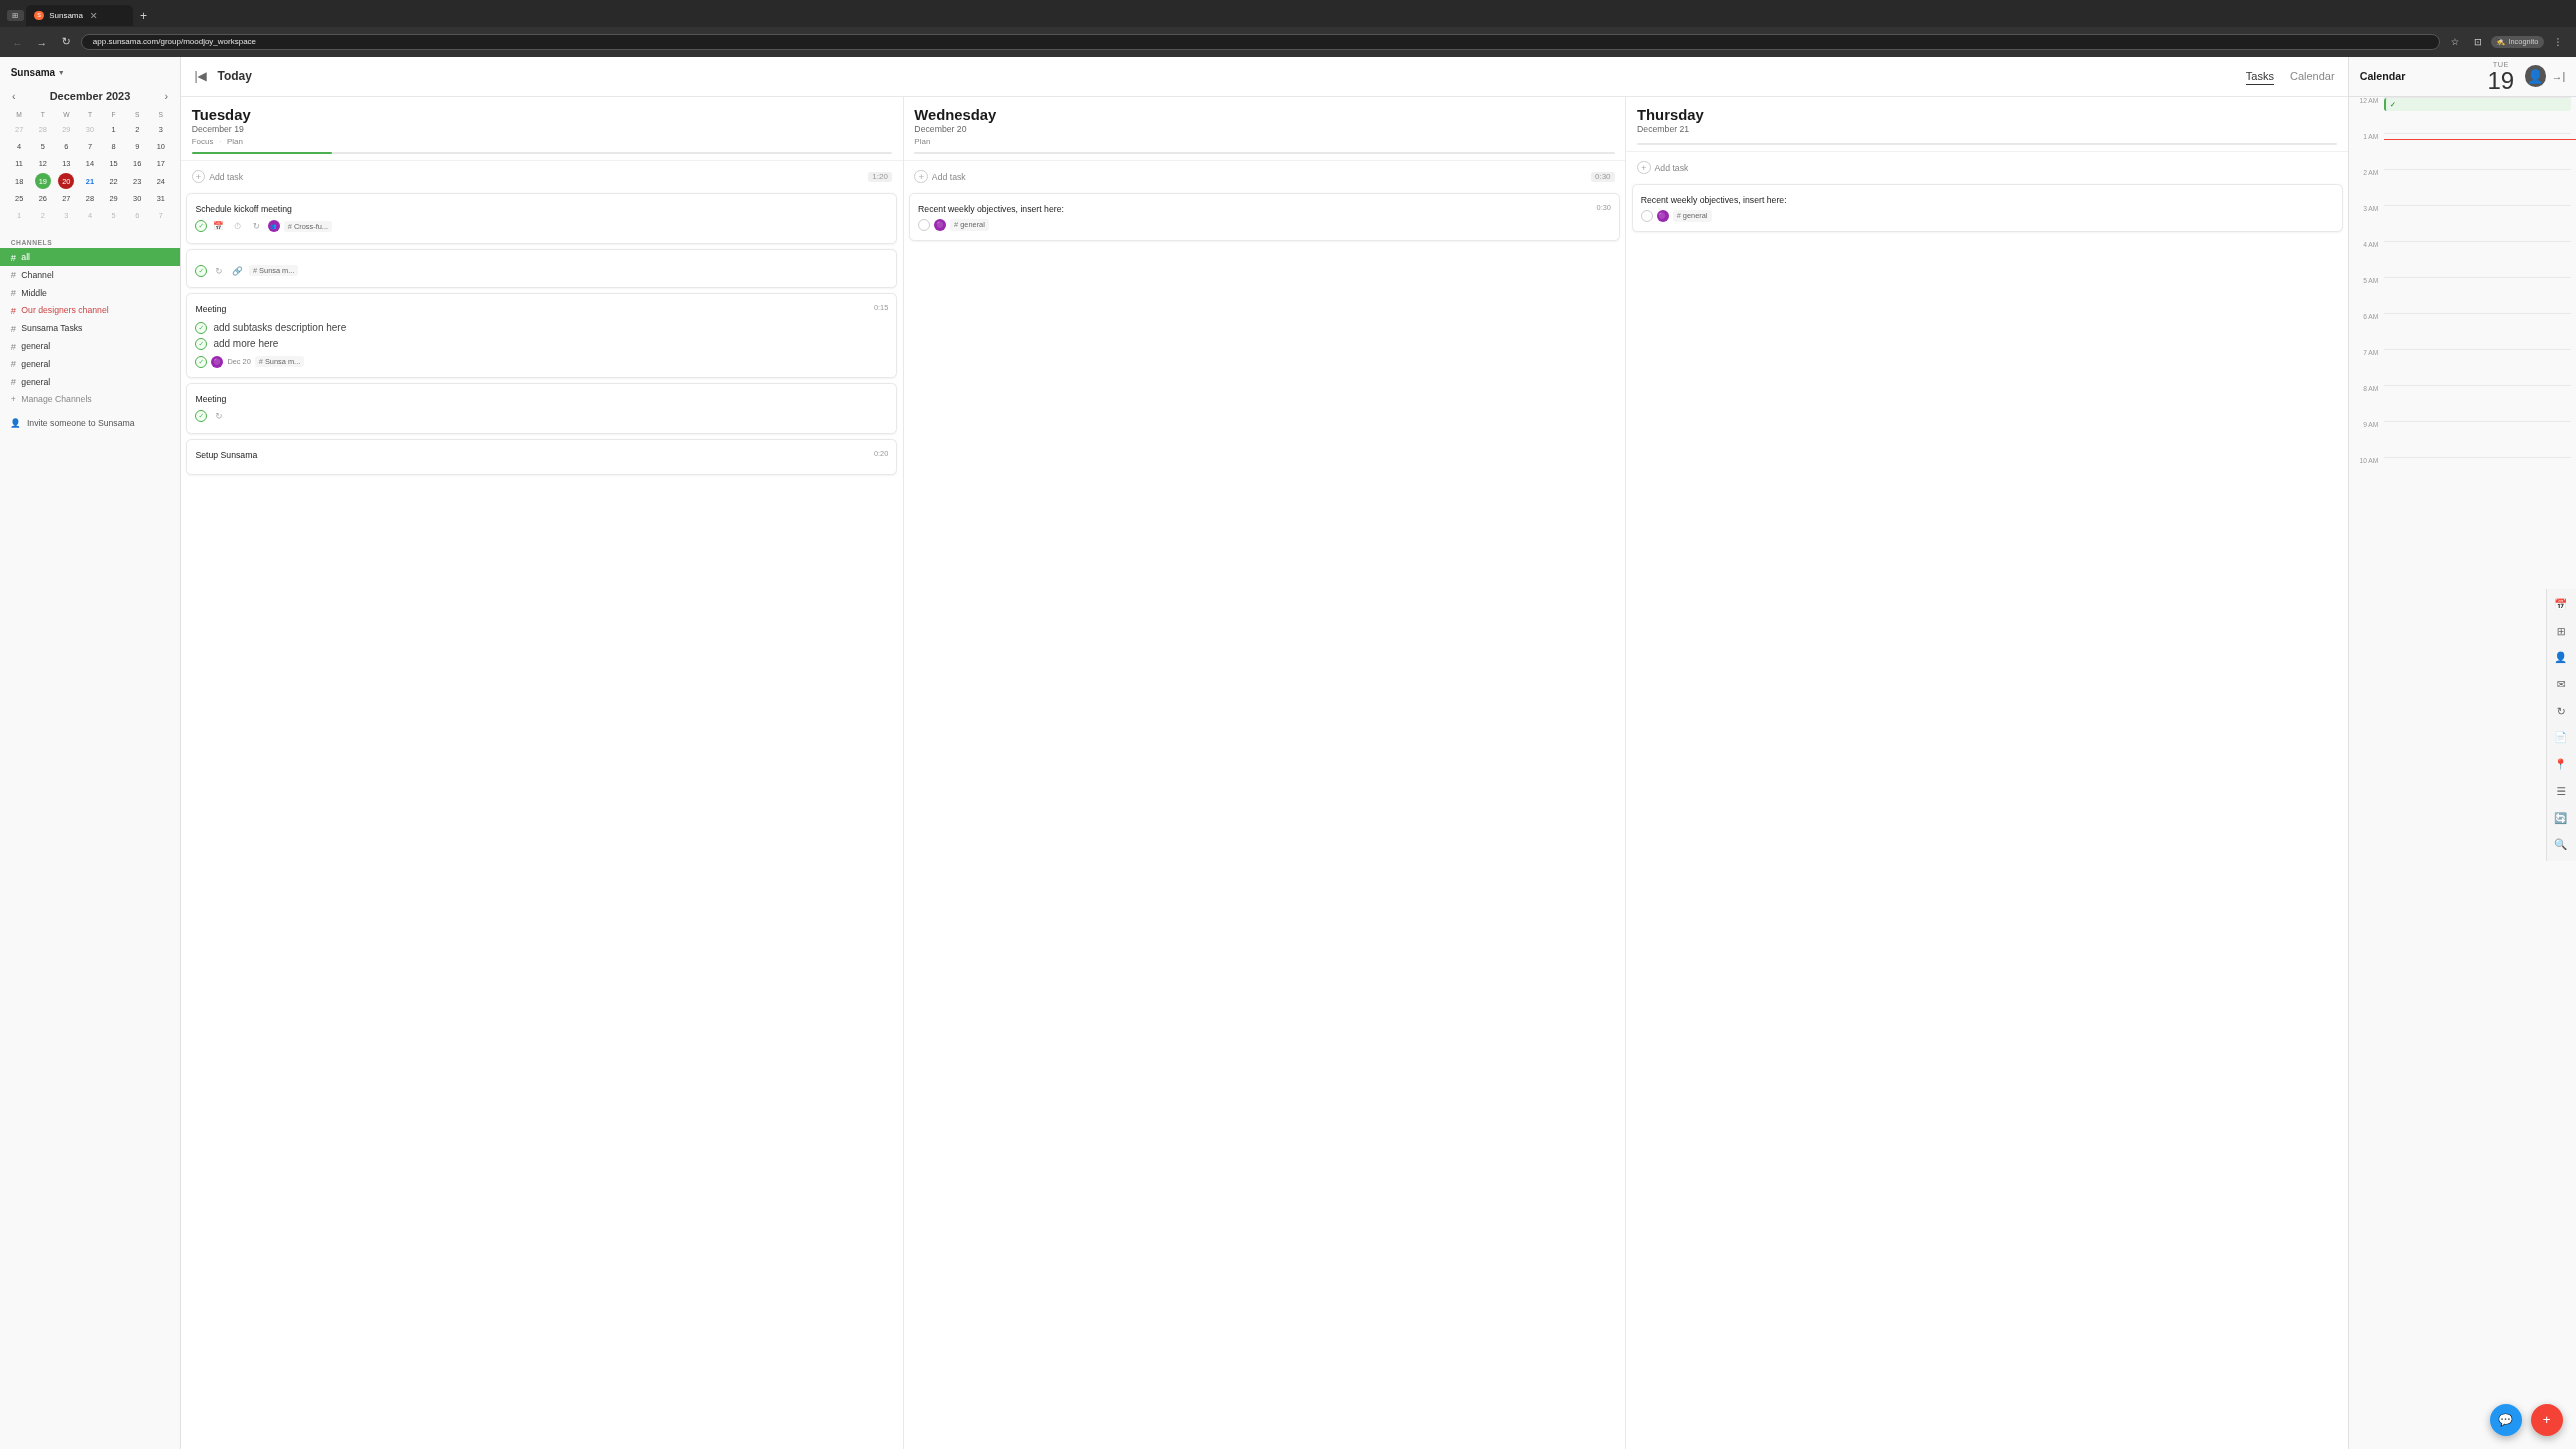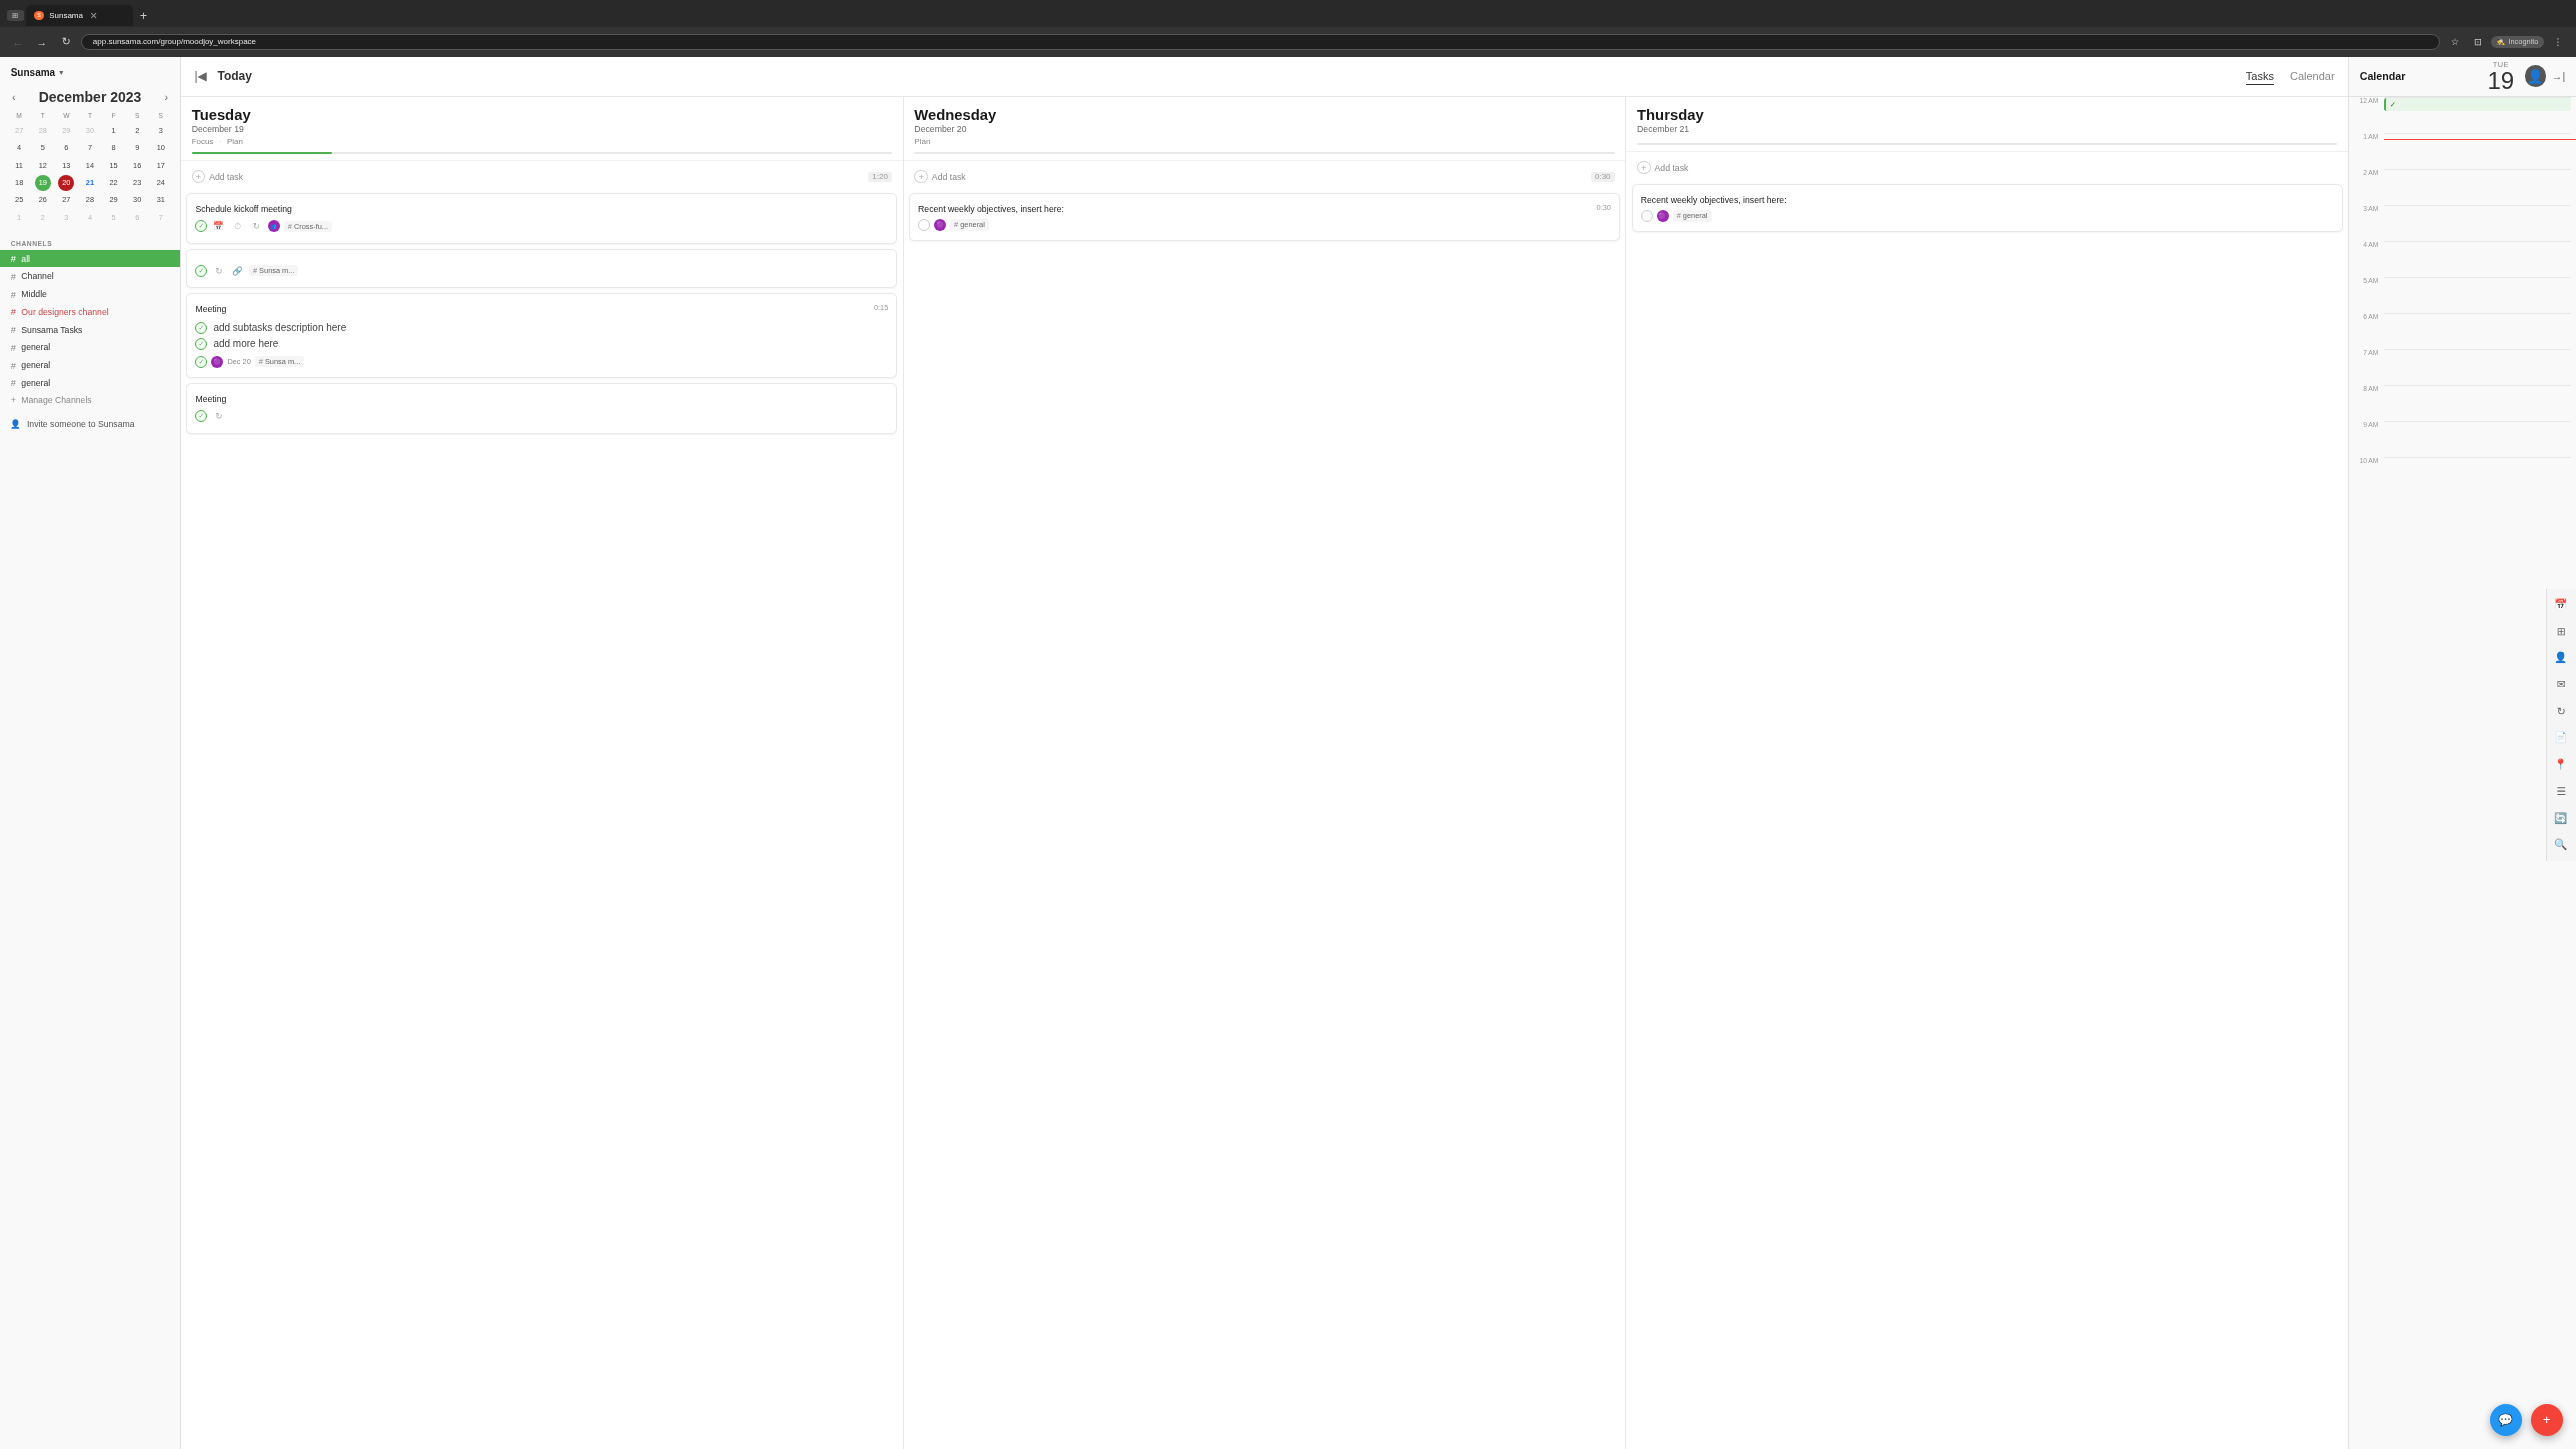--- a/index.html
+++ b/index.html
@@ -25,21 +25,21 @@
     
     .app { display: flex; flex: 1; overflow: hidden; }
 
     
     .sidebar { width: 181px; background: #f9f9f9; border-right: 0.7px solid #e0e0e0; display: flex; flex-direction: column; overflow-y: auto; flex-shrink: 0; }
     .sidebar-header { padding: 10.7px 10.7px 5.4px; display: flex; align-items: center; gap: 4px; }
     .workspace-name { font-size: 10px; font-weight: 600; color: #1a1a1a; cursor: pointer; }
     .workspace-chevron { color: #666; font-size: 8px; }
     .mini-calendar { padding: 5.4px 8px; }
     .cal-header { display: flex; align-items: center; justify-content: space-between; margin-bottom: 5.4px; }
-    .cal-month { font-size: 14px; font-weight: 600; color: #333; }
+    .cal-month { font-size: 11px; font-weight: 600; color: #333; }
     .cal-nav { background: none; border: none; cursor: pointer; color: #666; font-size: 10.7px; padding: 1.3px 4px; }
     .cal-grid { display: grid; grid-template-columns: repeat(7, 1fr); gap: 1.3px; text-align: center; }
     .cal-day-header { font-size: 6.7px; color: #888; padding: 2px 0; font-weight: 500; }
     .cal-day { font-size: 7.4px; color: #444; padding: 2px 0; cursor: pointer; border-radius: 50%; width: 16px; height: 16px; display: flex; align-items: center; justify-content: center; margin: auto; }
     .cal-day.other-month { color: #bbb; }
     .cal-day.today { background: #4CAF50; color: white; border-radius: 50%; }
     .cal-day.selected { background: #b91c1c; color: white; border-radius: 50%; }
     .channels-section { padding: 5.4px 0; }
     .channels-label { font-size: 6.7px; font-weight: 700; color: #888; letter-spacing: 0.08em; padding: 4px 10.7px 2.7px; text-transform: uppercase; }
     .channel-item { display: flex; align-items: center; gap: 5.4px; padding: 3.4px 10.7px; cursor: pointer; font-size: 8.7px; color: #333; border-radius: 0; }
@@ -366,20 +366,26 @@
           <div class="task-card">
             <div class="task-card-header">
               <span class="task-title">Meeting</span>
             </div>
             <div class="task-footer">
               <div class="check-circle done"></div>
               <button class="task-icon-btn">↻</button>
             </div>
           </div>
 
+          <div class="task-card">
+            <div class="task-card-header">
+              <span class="task-title">Setup Sunsama</span>
+              <span class="task-time">0:20</span>
+            </div>
+          </div>
         </div>
       </div>
 
       <div class="day-col">
         <div class="day-header">
           <div class="day-name">Wednesday</div>
           <div class="day-date">December 20</div>
           <div class="day-actions">
             <a class="day-action-link">Plan</a>
           </div>

